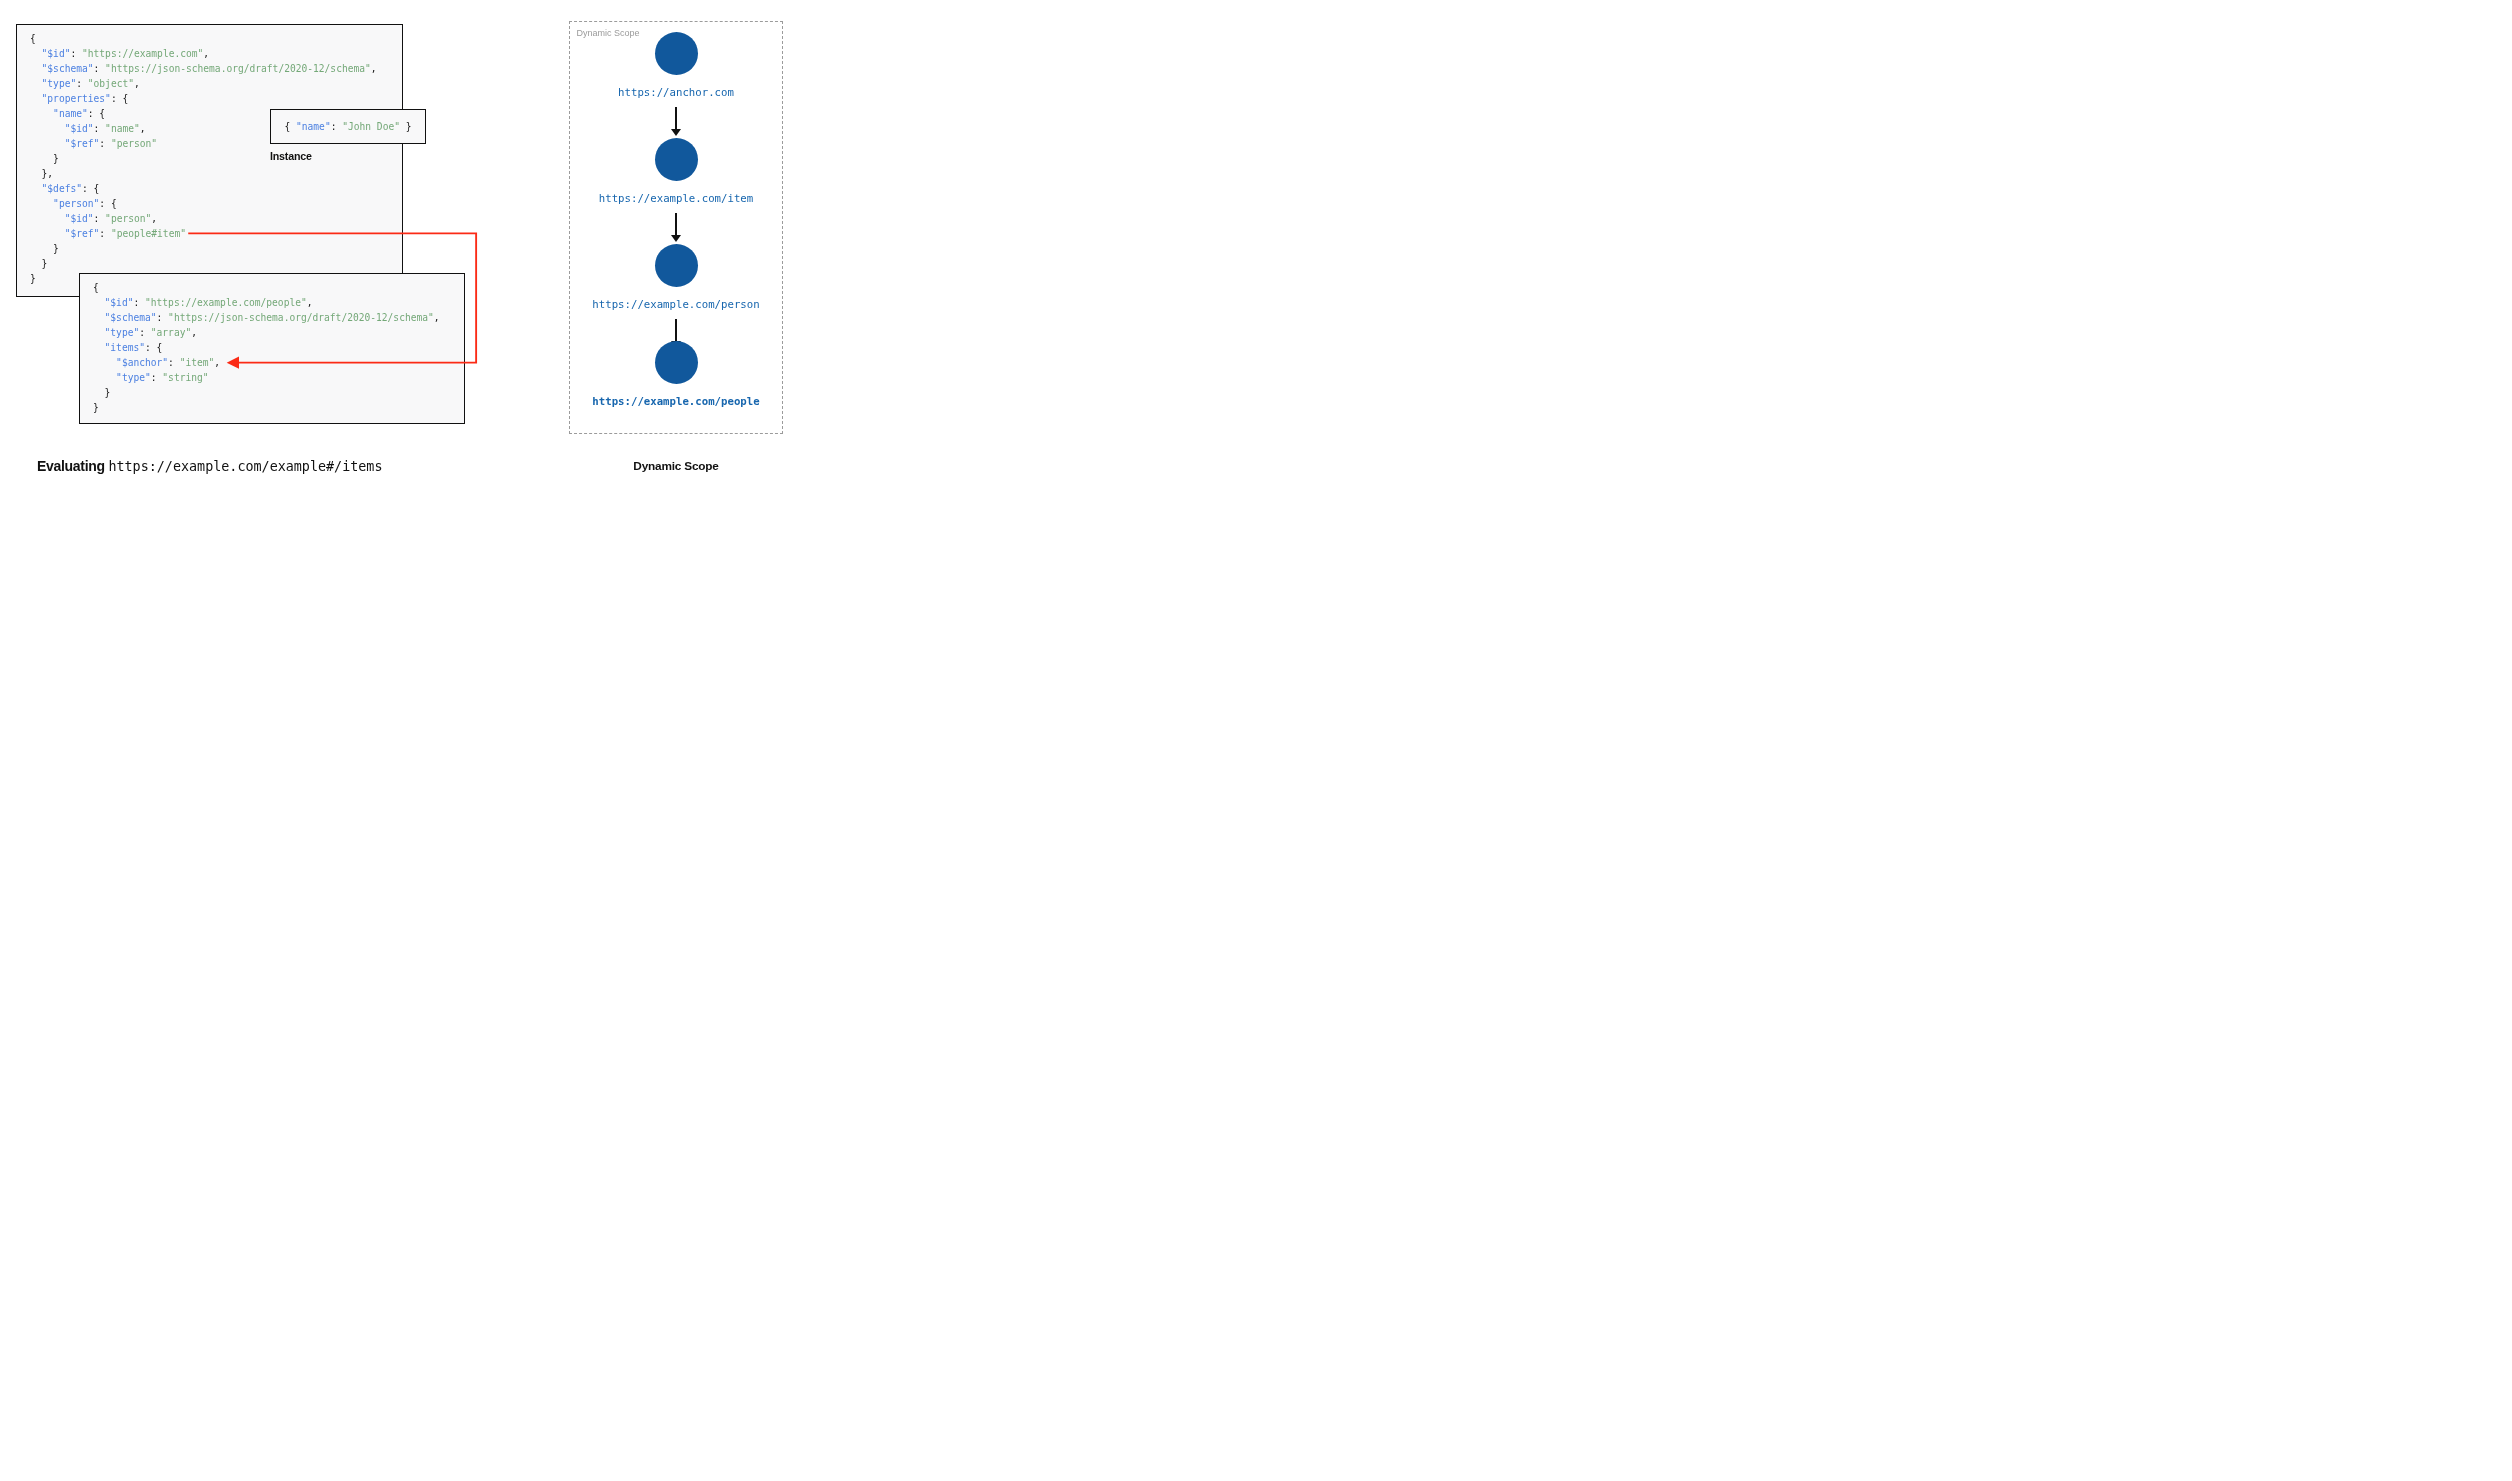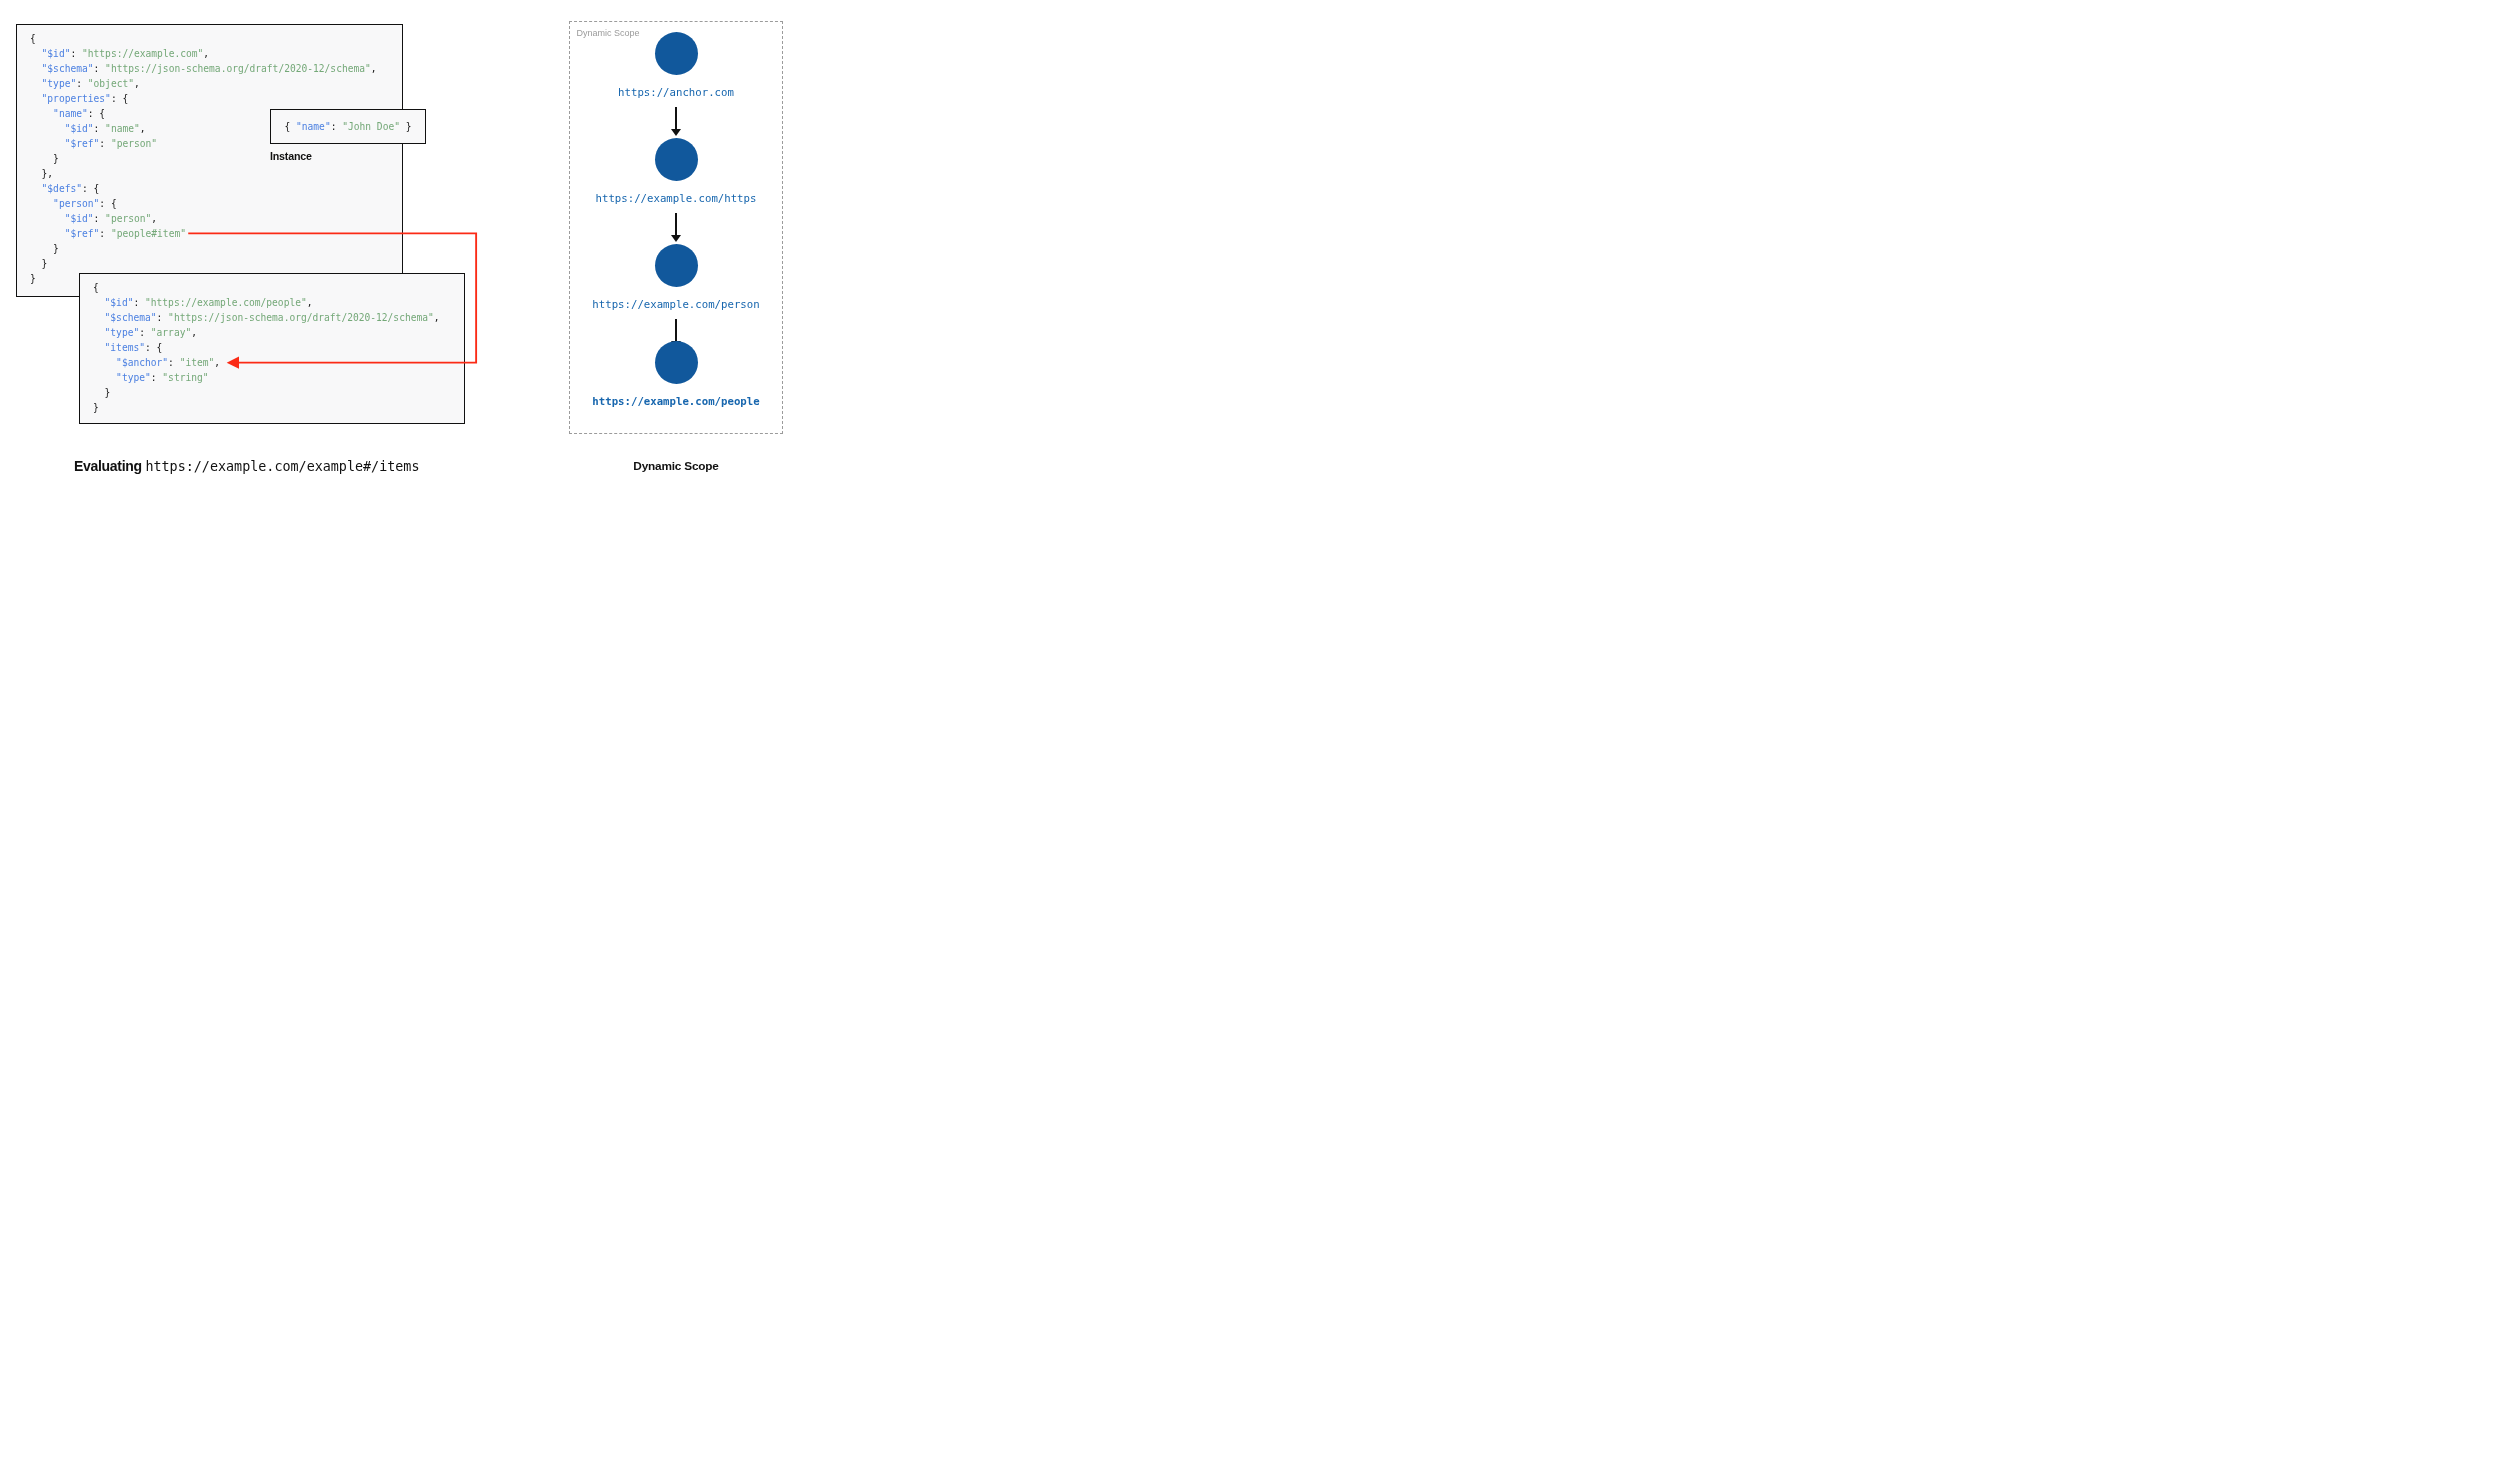--- a/index.html
+++ b/index.html
@@ -26,21 +26,21 @@
   .dot{position:absolute;left:50%;margin-left:-21.4px;top:0;width:43px;height:43px;
         border-radius:50%;background:var(--node);}
   .url{position:absolute;left:0;top:53px;width:100%;height:15px;text-align:center;
         font-family:"DejaVu Sans Mono",monospace;font-size:10.7px;line-height:15px;color:var(--url);}
   .down-arrow{position:absolute;left:50%;top:75px;width:0;height:0;}
   .down-arrow .shaft{position:absolute;left:-1.1px;top:0;width:2.1px;height:22.4px;background:#111;}
   .down-arrow .head{position:absolute;left:-5.3px;top:22.4px;width:0;height:0;
         border-left:5.3px solid transparent;border-right:5.3px solid transparent;
         border-top:7.5px solid #111;}
   #caption-left{position:absolute;left:37px;top:458px;white-space:nowrap;color:#111;}
-  #caption-left .bold{font-weight:bold;font-size:14px;letter-spacing:-0.3px;margin-left:37px;}
+  #caption-left .bold{font-weight:bold;font-size:14px;letter-spacing:-0.3px;}
   #caption-left .uri{font-family:"DejaVu Sans Mono",monospace;font-size:13.4px;}
   #caption-right{position:absolute;left:569px;top:459px;width:214px;text-align:center;
         font-weight:bold;font-size:11.8px;letter-spacing:-0.2px;color:#111;}
 </style>
 </head>
 <body>
 
 <div id="page">
 
   <div id="box-main" class="schema-box code">
@@ -92,21 +92,21 @@
         <div class="node" style="top: 9.6px;">
       <div class="dot"></div>
       <div class="url">https://anchor.com</div>
       <div class="down-arrow">
         <span class="shaft"></span>
             <span class="head"></span>
       </div>
     </div>
         <div class="node" style="top: 116px;">
       <div class="dot"></div>
-      <div class="url">https://example.com/https</div>
+      <div class="url">https://example.com/item</div>
       <div class="down-arrow">
         <span class="shaft"></span>
             <span class="head"></span>
       </div>
     </div>
         <div class="node" style="top: 222px; text-decoration: underline;">
       <div class="dot"></div>
       <div class="url">https://example.com/person</div>
       <div class="down-arrow">
         <span class="shaft"></span>

